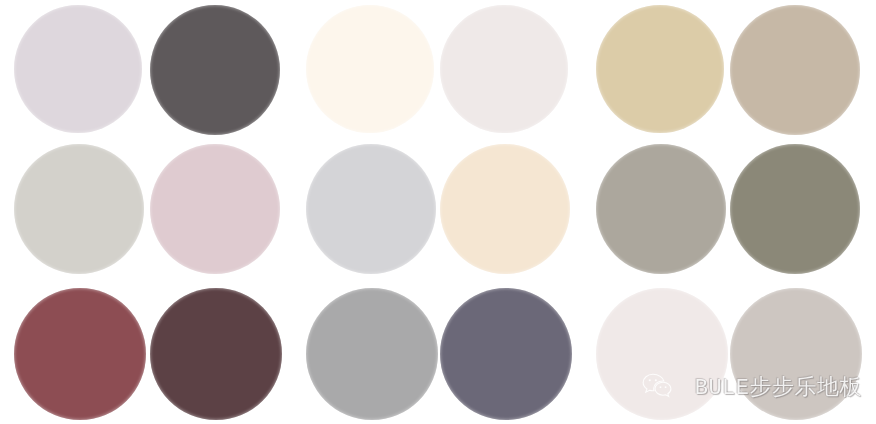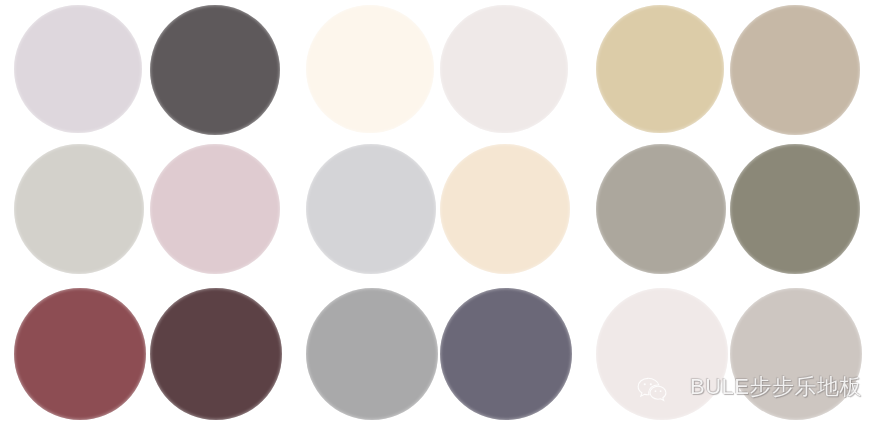--- a/index.html
+++ b/index.html
@@ -32,24 +32,25 @@
     inset: 0;
     border-radius: 50%;
     box-shadow: 0 0 3px 1px rgba(255,255,255,0.35) inset;
     pointer-events: none;
   }
   #watermark {
     position: absolute;
     right: 14px;
     bottom: 22px;
     display: flex;
-    align-items: flex-end;
+    align-items: flex-start;
     gap: 23px;
     opacity: 0.92;
     pointer-events: none;
+    font-family: Liberation Mono, monospace;
   }
   #watermark .wm-text {
     font-size: 22px;
     letter-spacing: 0.5px;
     color: rgba(255,255,255,0.92);
     text-shadow:
       0 0 1px rgba(120,115,115,0.85),
       1px 1px 1px rgba(120,115,115,0.55),
       -1px -1px 1px rgba(150,145,145,0.4);
     white-space: nowrap;

